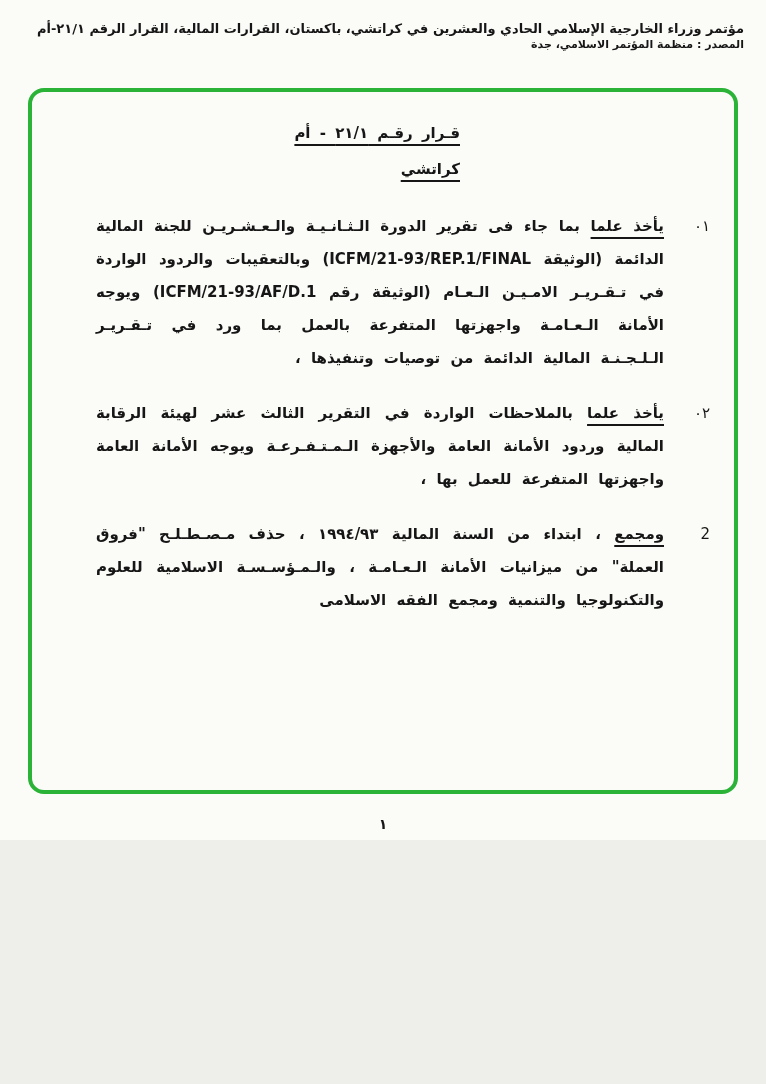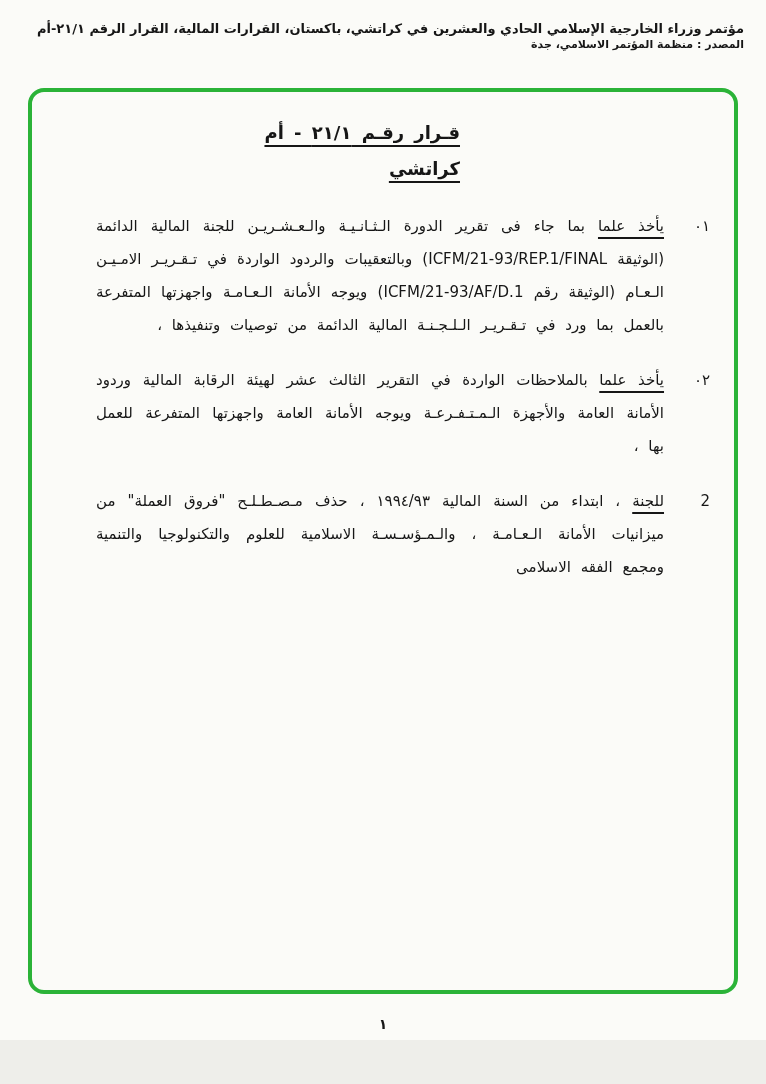--- a/index.html
+++ b/index.html
@@ -3,21 +3,21 @@
 <meta charset="utf-8">
 <style>
   html, body { margin: 0; padding: 0; }
   body {
     width: 766px; height: 1084px;
     background: #eeeeea;
     font-family: "DejaVu Sans", sans-serif;
   }
   .sheet {
     position: relative;
-    width: 766px; height: 1040px;
+    width: 766px; height: 840px;
     background: #fbfbf8;
     direction: rtl;
     color: #161616;
     overflow: hidden;
   }
   .doc-header {
     position: absolute;
     top: 20px; right: 22px; left: 22px;
     text-align: right;
     font-weight: 700;
@@ -30,21 +30,21 @@
     border: 4px solid #2bb338;
     border-radius: 16px;
     padding: 24px 24px 6px 24px;
     overflow: hidden;
   }
   .title-block {
     margin: 2px 250px 26px 0;
     font-weight: 700;
   }
   .tline {
-    font-size: 18px;
+    font-size: 15px;
     line-height: 30px;
     margin-bottom: 6px;
     width: max-content;
     max-width: 100%;
     text-decoration: underline;
     text-underline-offset: 6px;
     text-decoration-thickness: 1.5px;
     word-spacing: 4px;
   }
   .para {
@@ -72,21 +72,21 @@
     font-size: 15px;
     line-height: 33px;
     font-weight: 400;
   }
   .item-text {
     flex: 1;
     margin: 0 0 0 0;
     padding-left: 40px;
     font-size: 15px;
     line-height: 33px;
-    font-weight: 400;
+    font-weight: 700;
     text-align: justify;
     word-spacing: 5px;
   }
   .page-num {
     position: absolute;
     bottom: 8px; left: 0; right: 0;
     text-align: center;
     font-size: 14px;
     font-weight: 700;
   }
@@ -115,20 +115,20 @@
       <p class="item-text"><span class="lead">يأخذ علما</span><span> بما جاء فى تقرير الدورة الـثـانـيـة والـعـشـريـن للجنة المالية الدائمة (الوثيقة ICFM/21-93/REP.1/FINAL) وبالتعقيبات والردود الواردة في تـقـريـر الامـيـن الـعـام (الوثيقة رقم ICFM/21-93/AF/D.1) ويوجه الأمانة الـعـامـة واجهزتها المتفرعة بالعمل بما ورد في تـقـريـر الـلـجـنـة المالية الدائمة من توصيات وتنفيذها ،</span></p>
     </div>
 
     <div class="item">
       <div class="item-num">٠٢</div>
       <p class="item-text"><span class="lead">يأخذ علما</span><span> بالملاحظات الواردة في التقرير الثالث عشر لهيئة الرقابة المالية وردود الأمانة العامة والأجهزة الـمـتـفـرعـة ويوجه الأمانة العامة واجهزتها المتفرعة للعمل بها ،</span></p>
     </div>
 
     <div class="item">
       <div class="item-num">2</div>
-      <p class="item-text"><span class="lead">للجنة</span><span> ، ابتداء من السنة المالية ١٩٩٤/٩٣ ، حذف مـصـطـلـح "فروق العملة" من ميزانيات الأمانة الـعـامـة ، والـمـؤسـسـة الاسلامية للعلوم والتكنولوجيا والتنمية ومجمع الفقه الاسلامى</span></p>
+      <p class="item-text"><span class="lead">ومجمع</span><span> ، ابتداء من السنة المالية ١٩٩٤/٩٣ ، حذف مـصـطـلـح "فروق العملة" من ميزانيات الأمانة الـعـامـة ، والـمـؤسـسـة الاسلامية للعلوم والتكنولوجيا والتنمية ومجمع الفقه الاسلامى</span></p>
     </div>
 
   </main>
 
   <footer class="page-num">١</footer>
 
 </div>
 
 </body></html>

